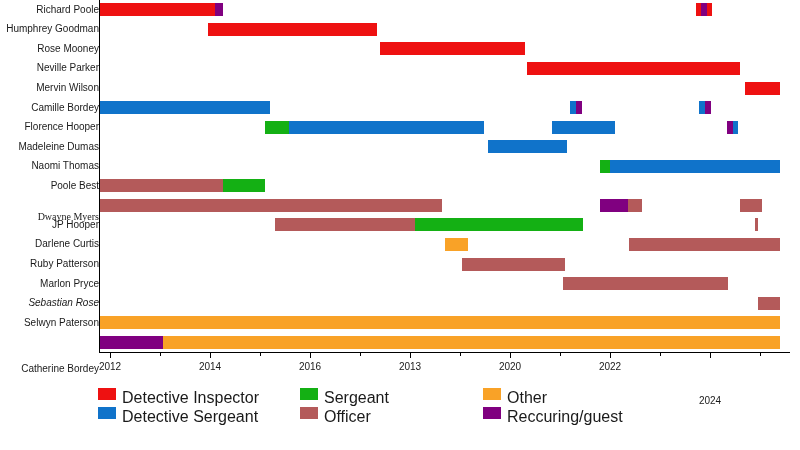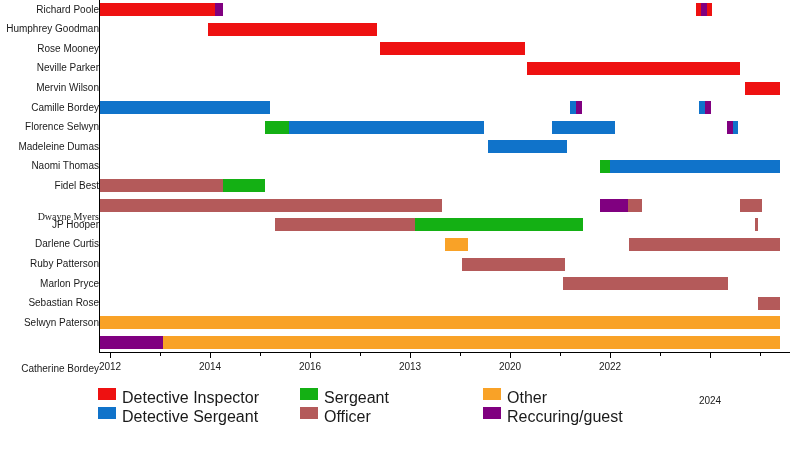--- a/index.html
+++ b/index.html
@@ -33,30 +33,30 @@
 
 <div id="chart">
 
   <div class="labels">
       <div class="row-label" style="top: 4.77778px;">Richard Poole</div>
       <div class="row-label" style="top: 24.3333px;">Humphrey Goodman</div>
       <div class="row-label" style="top: 43.8889px;">Rose Mooney</div>
       <div class="row-label" style="top: 63.4444px;">Neville Parker</div>
       <div class="row-label" style="top: 83px;">Mervin Wilson</div>
       <div class="row-label" style="top: 102.556px;">Camille Bordey</div>
-      <div class="row-label" style="top: 122.111px;">Florence Selwyn</div>
+      <div class="row-label" style="top: 122.111px;">Florence Hooper</div>
       <div class="row-label" style="top: 141.667px;">Madeleine Dumas</div>
       <div class="row-label" style="top: 161.222px;">Naomi Thomas</div>
-      <div class="row-label" style="top: 180.778px;">Fidel Best</div>
+      <div class="row-label" style="top: 180.778px;">Poole Best</div>
       <div class="row-label" style="top: 212px; font-family: Liberation Serif, serif;">Dwayne Myers</div>
       <div class="row-label" style="top: 219.889px;">JP Hooper</div>
       <div class="row-label" style="top: 239.444px;">Darlene Curtis</div>
       <div class="row-label" style="top: 259px;">Ruby Patterson</div>
       <div class="row-label" style="top: 278.556px;">Marlon Pryce</div>
-      <div class="row-label" style="top: 298.111px;">Sebastian Rose</div>
+      <div class="row-label" style="top: 298.111px; font-style: italic;">Sebastian Rose</div>
       <div class="row-label" style="top: 317.667px;">Selwyn Paterson</div>
       <div class="row-label" style="top: 318px; margin-top: 46px;">Catherine Bordey</div>
     </div>
 
   <div class="axis-v"></div>
   <div class="axis-h"></div>
 
   <div class="plot">
       <div class="bar" title="Richard Poole — Detective Inspector" style="left: 1px; width: 115px; top: 3.27778px; background: rgb(238, 17, 17);"></div>
       <div class="bar" title="Richard Poole — Reccuring/guest" style="left: 116px; width: 7.5px; top: 3.27778px; background: rgb(128, 0, 128);"></div>

